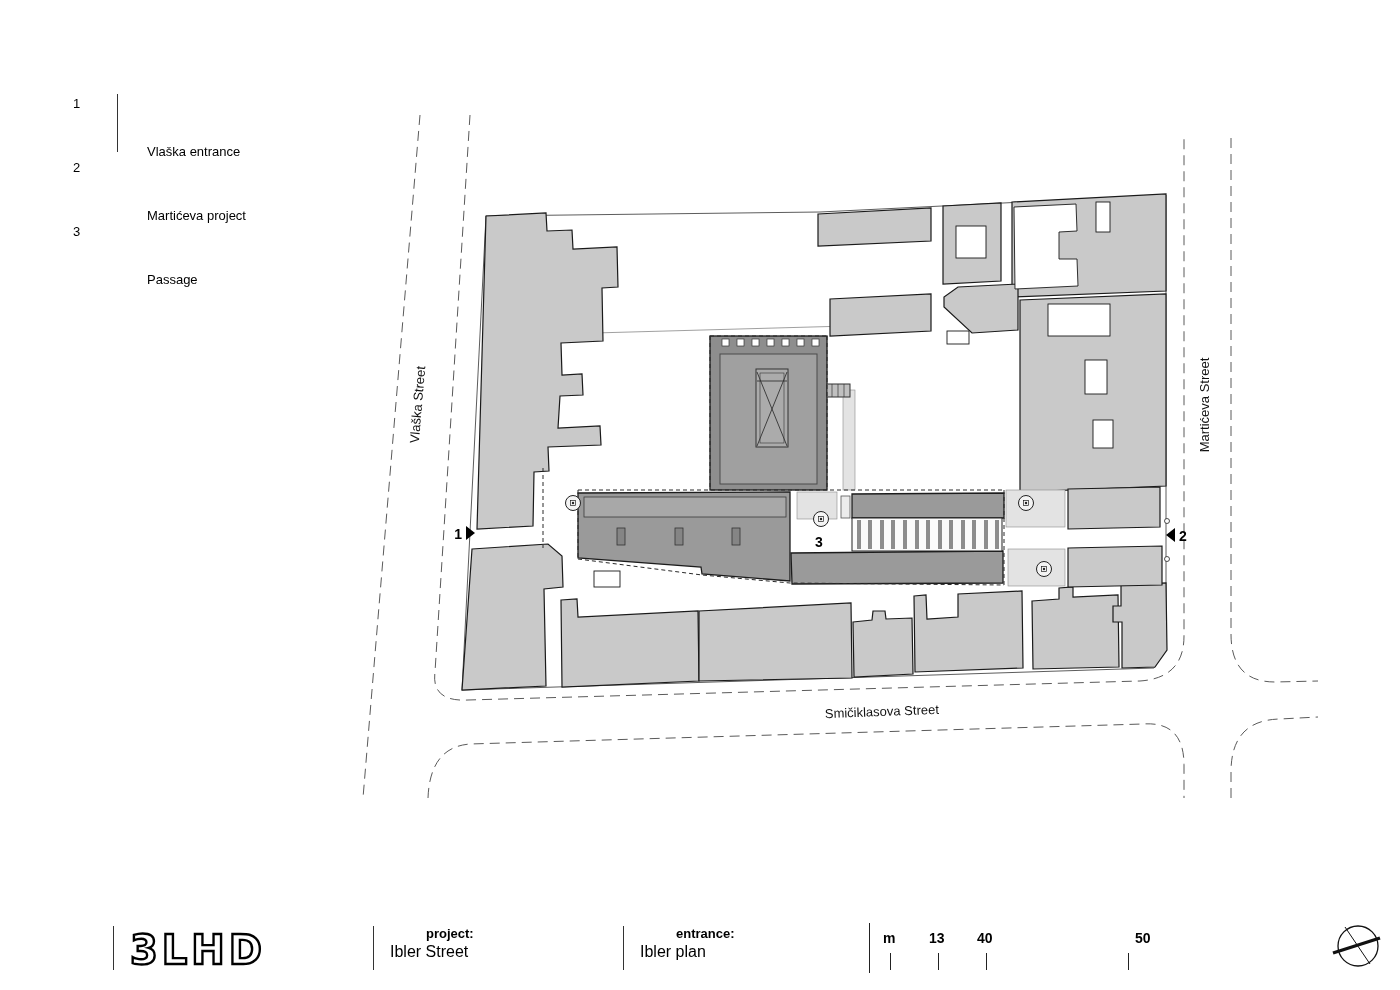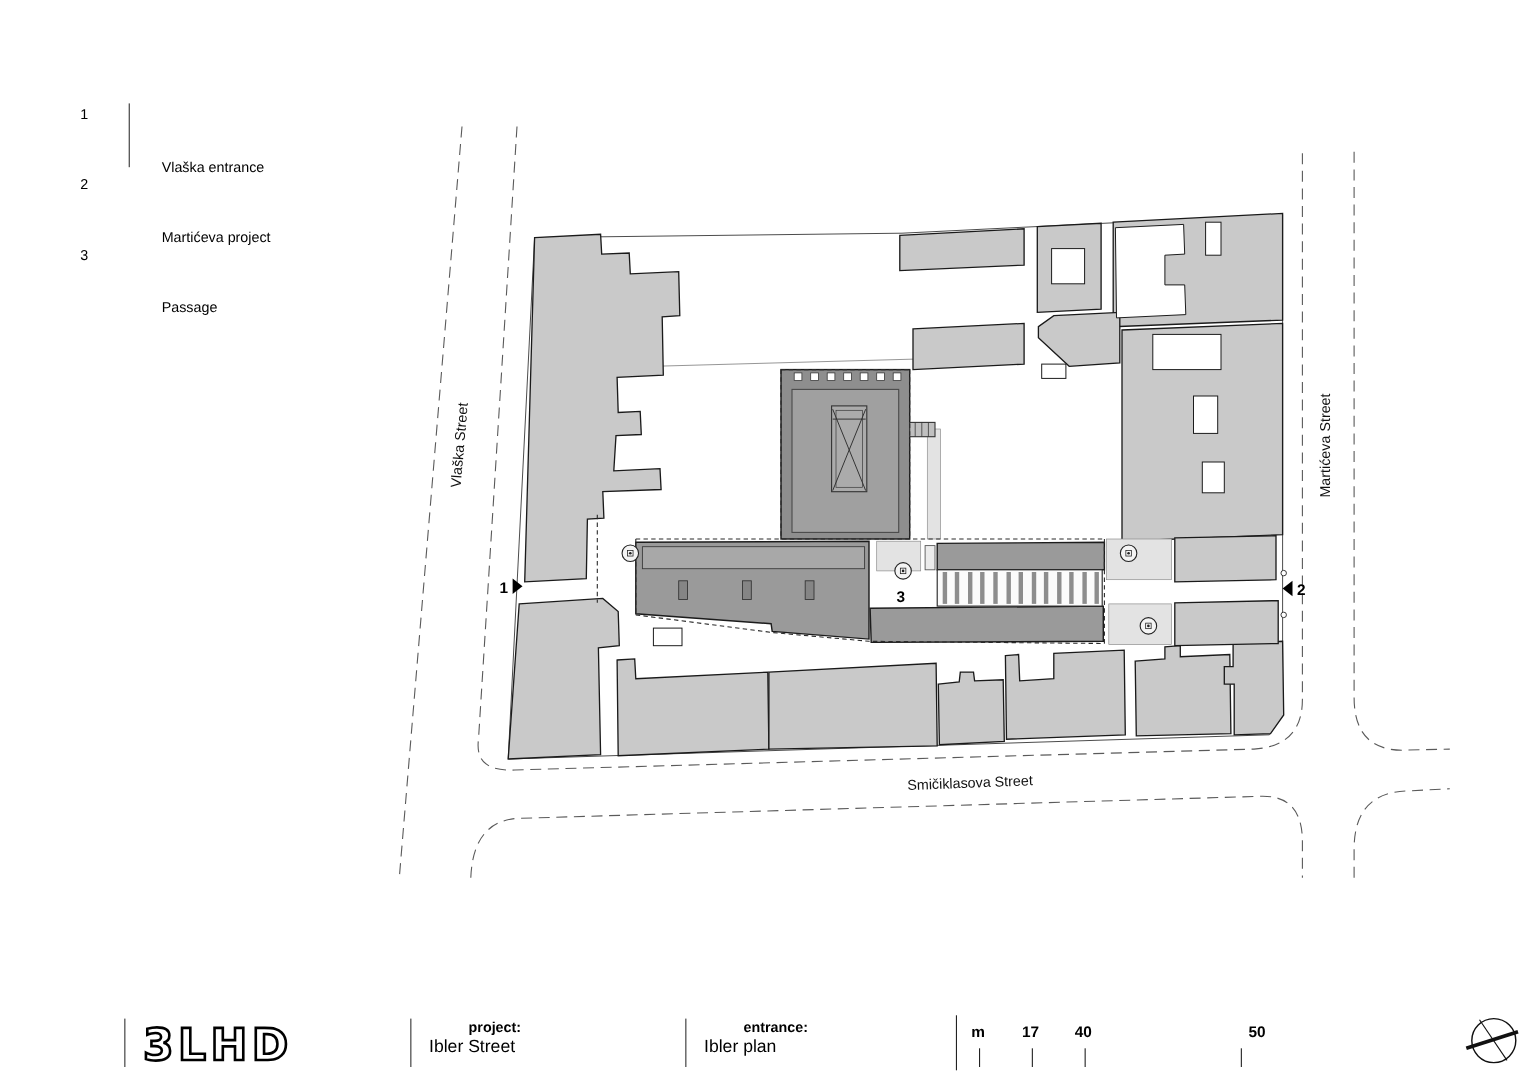--- a/index.html
+++ b/index.html
@@ -224,21 +224,21 @@
 
   <div class="tdiv" style="left:623px"></div>
   <div id="appx-block" style="left:640px">
     <div class="tb-label">entrance:</div>
     <div class="tb-value">Ibler plan</div>
   </div>
 
   <div id="scalebar">
     <div class="sbig"></div>
     <span class="slab" style="left:14px">m</span>
-    <span class="slab" style="left:60px">17</span>
+    <span class="slab" style="left:60px">13</span>
     <span class="slab" style="left:108px">40</span>
     <span class="slab" style="left:266px">50</span>
     <div class="stick" style="left:21px"></div>
     <div class="stick" style="left:69px"></div>
     <div class="stick" style="left:117px"></div>
     <div class="stick" style="left:259px"></div>
   </div>
 
   <svg id="northsvg" width="60" height="60" viewBox="0 0 60 60">
     <circle cx="28" cy="28" r="20" fill="none" stroke="#111" stroke-width="1.3"></circle>

